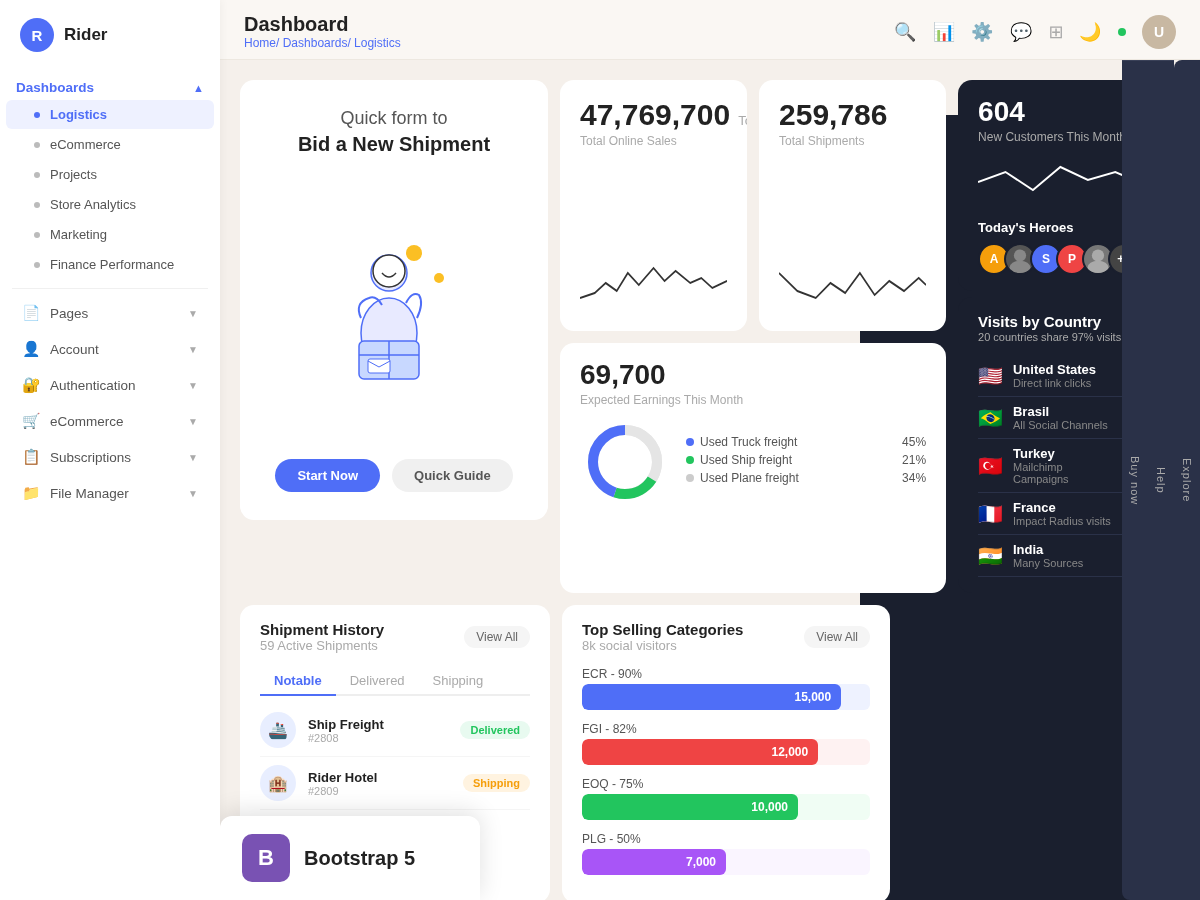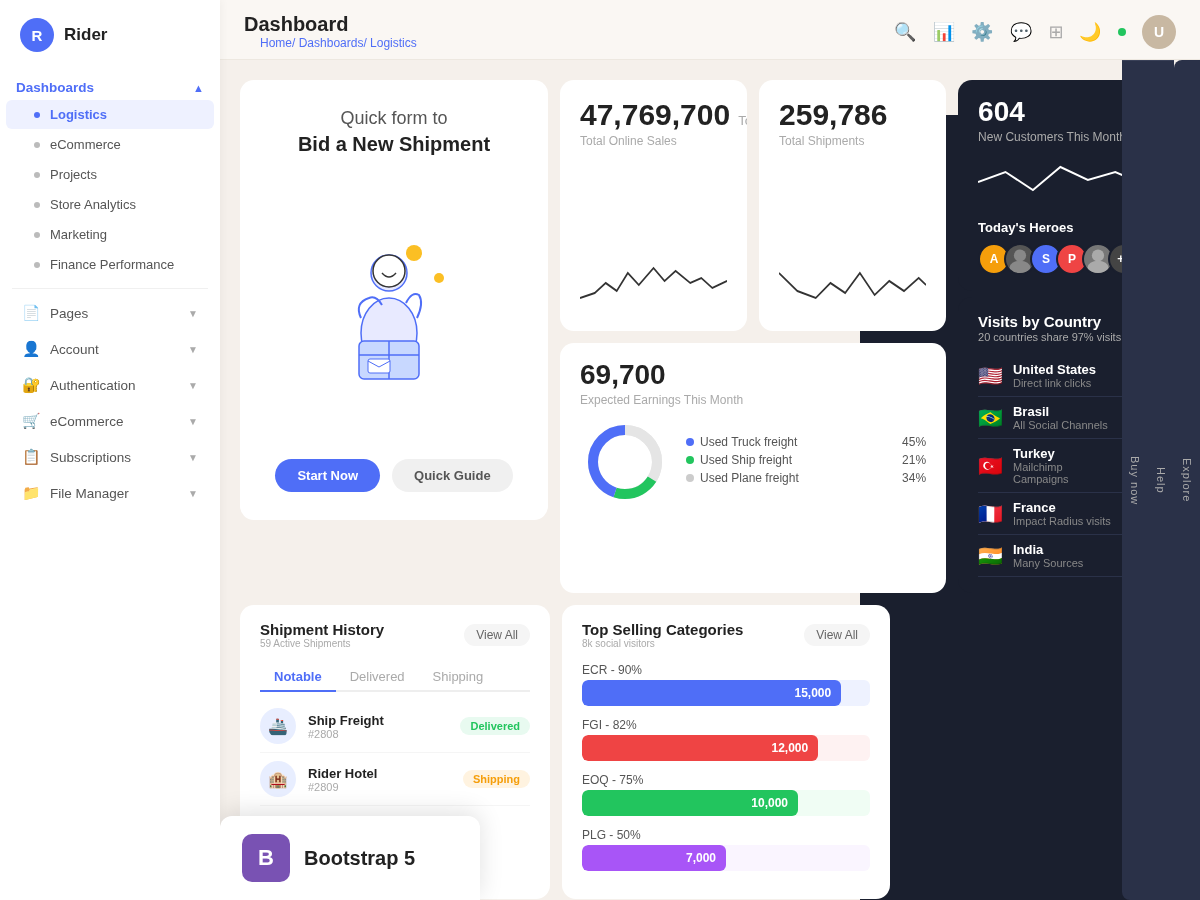--- a/index.html
+++ b/index.html
@@ -75,21 +75,21 @@
     }
     
     .topbar {
       background: #faf7f3;
       display: flex; align-items: center; justify-content: space-between;
       padding: 10px 24px 6px 24px;
       border-bottom: 1px solid #ede8e0;
       min-height: 60px;
     }
     .topbar-left .page-title { font-size: 20px; font-weight: 700; color: #222; }
-    .topbar-left .breadcrumb { font-size: 12px; color: #aaa; margin-left: 16px; }
+    .topbar-left .breadcrumb { font-size: 12px; color: #aaa; }
     .topbar-left .breadcrumb span { color: #4f6ef7; }
     .topbar-icons { display: flex; align-items: center; gap: 16px; }
     .topbar-icon { font-size: 18px; color: #aaa; cursor: pointer; }
     .topbar-avatar {
       width: 34px; height: 34px; border-radius: 50%;
       background: #c8b8a2; overflow: hidden; display: flex; align-items: center; justify-content: center;
       font-size: 14px; color: #fff; font-weight: bold;
     }
     .topbar-dot { width: 8px; height: 8px; border-radius: 50%; background: #22c55e; }
 
@@ -159,21 +159,21 @@
     }
     .hero-avatar:first-child { margin-left: 0; }
 
     
     .shipment-card {
       background: #fff; border-radius: 14px; margin: 6px; padding: 16px 20px;
       display: flex; flex-direction: column; overflow: hidden;
     }
     .section-header { display: flex; align-items: center; justify-content: space-between; margin-bottom: 4px; }
     .section-title { font-size: 15px; font-weight: 700; color: #222; }
-    .section-subtitle { font-size: 10px; color: #aaa; }
+    .section-subtitle { font-size: 13px; color: #aaa; }
     .view-all-btn {
       font-size: 12px; color: #666; background: #f5f5f5;
       border: none; border-radius: 12px; padding: 4px 12px; cursor: pointer;
     }
     .tabs-row { display: flex; gap: 0; margin: 10px 0 8px 0; border-bottom: 2px solid #eee; }
     .tab {
       font-size: 13px; color: #aaa; padding: 6px 14px; cursor: pointer; border-bottom: 2px solid transparent; margin-bottom: -2px;
     }
     .tab.active { color: #4f6ef7; border-bottom: 2px solid #4f6ef7; font-weight: 600; }
     .shipment-item { display: flex; align-items: center; gap: 12px; padding: 8px 0; border-bottom: 1px solid #f5f5f5; }

